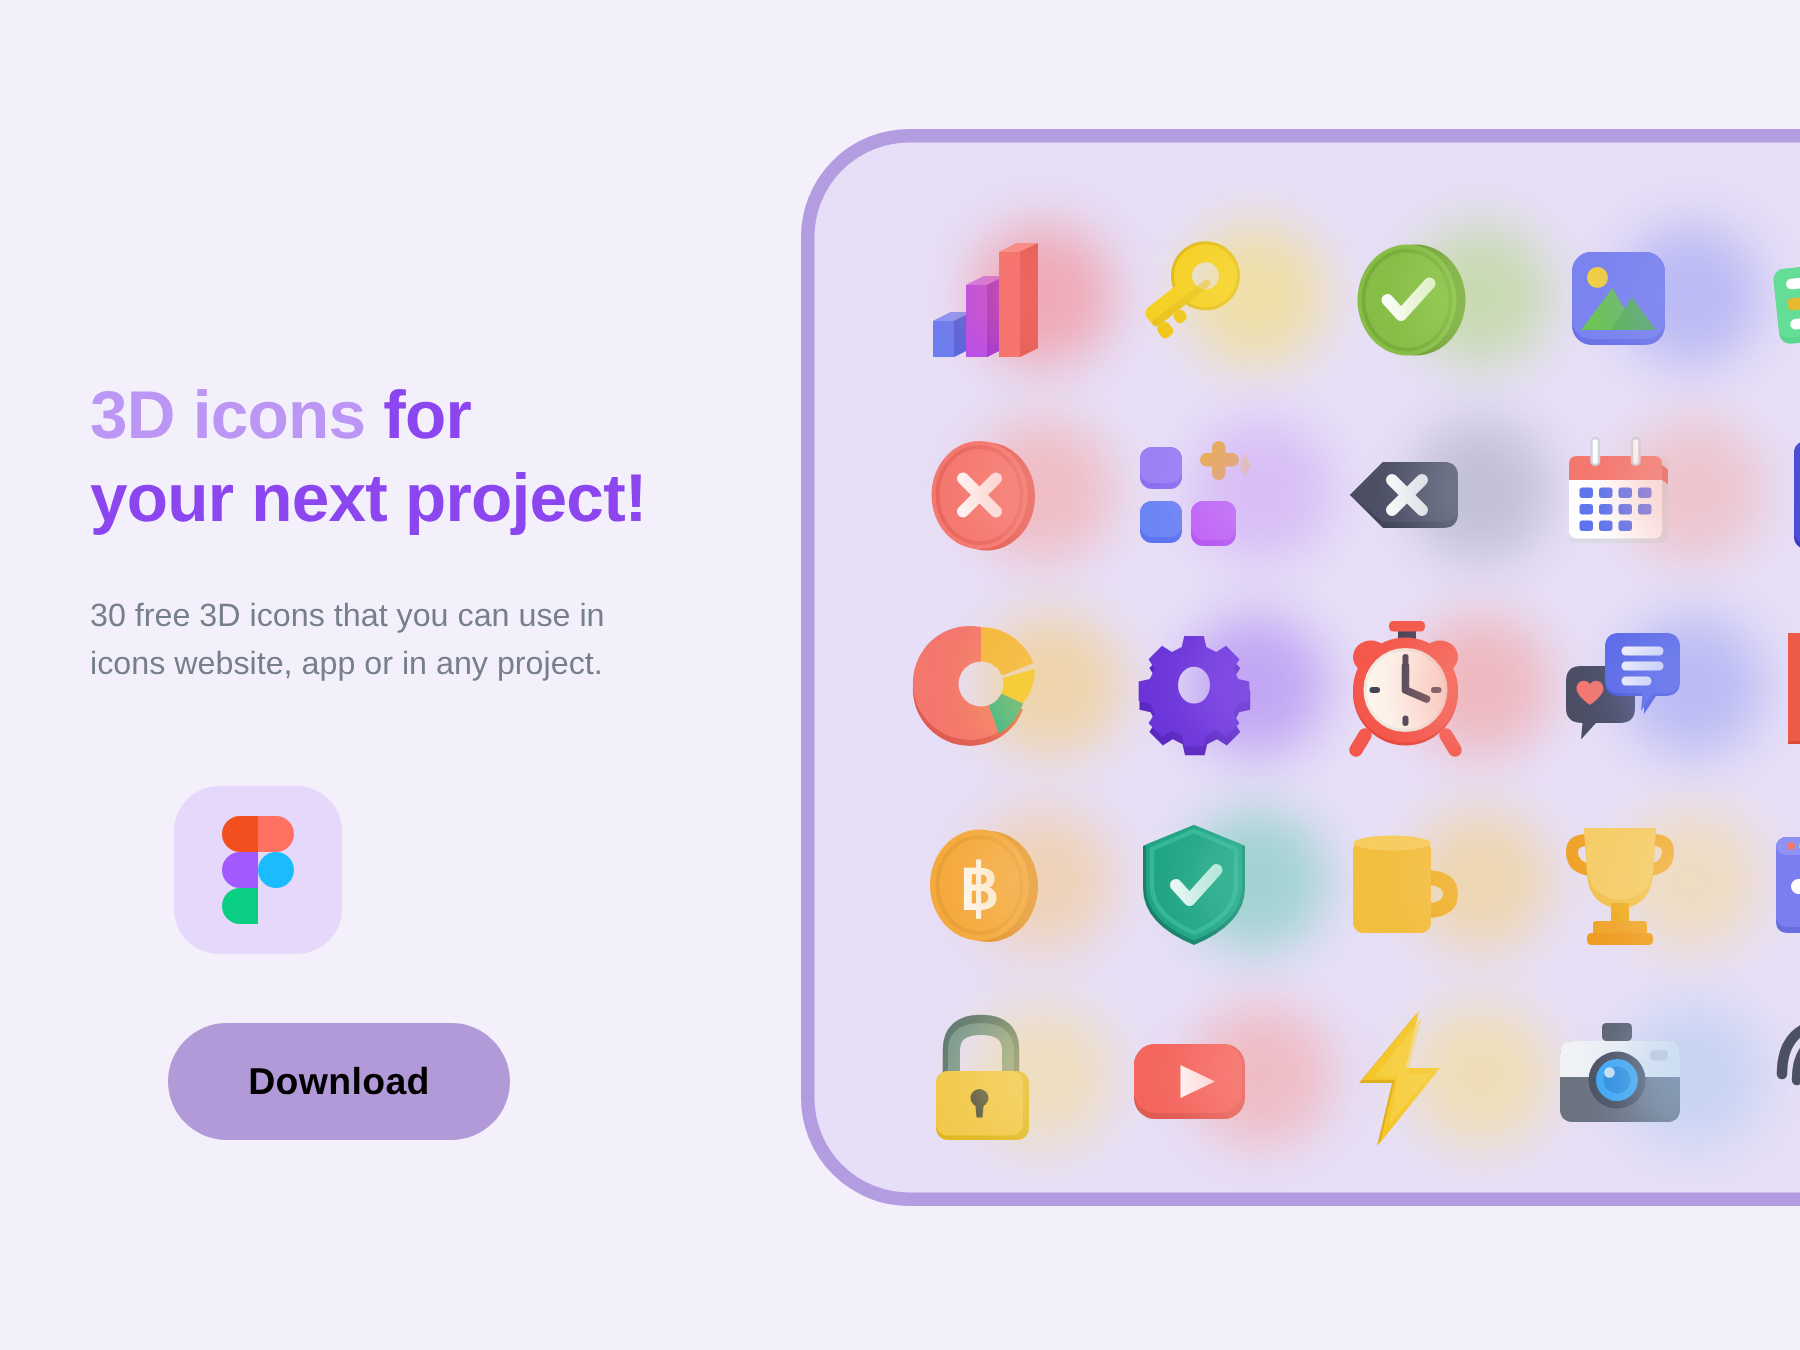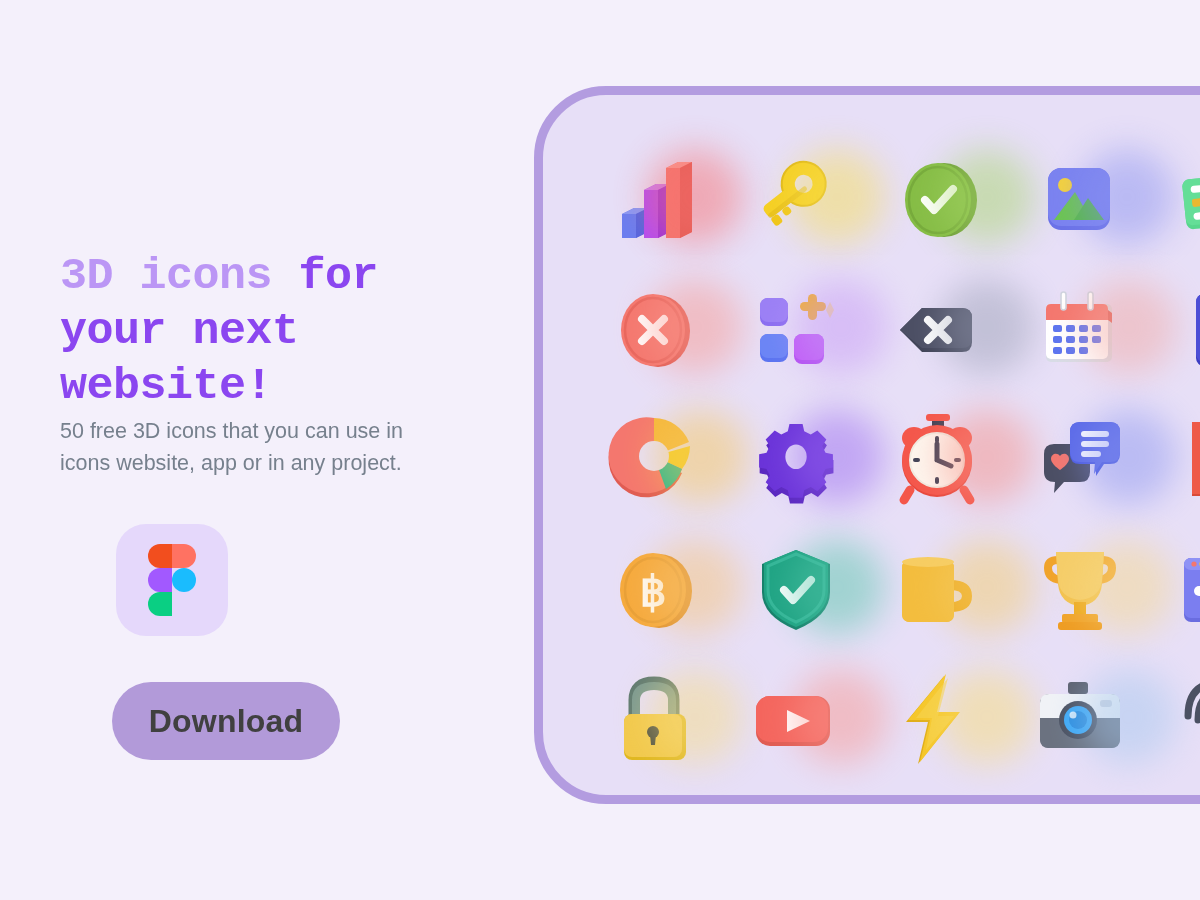--- a/index.html
+++ b/index.html
@@ -31,21 +31,21 @@
     top: 250px;
     width: 430px;
   }
 
   .headline {
     font-size: 45px;
     font-weight: 700;
     line-height: 1.22;
     letter-spacing: -0.5px;
     color: #8b46f0;
-    font-family: Liberation Mono, monospace;
+    margin-bottom: 34px;
   }
   .headline .hl-light { color: #bb96f5; }
   .headline .hl-strong { color: #8b46f0; }
 
   .subcopy {
     font-size: 21.5px;
     line-height: 1.52;
     color: #76808d;
     font-weight: 400;
     max-width: 400px;
@@ -84,23 +84,23 @@
   
   .download-btn {
     position: absolute;
     left: 112px;
     top: 682px;
     width: 228px;
     height: 78px;
     border: none;
     border-radius: 39px;
     background: #b29ad9;
-    color: #404040;
+    color: #000000;
     font-family: "Liberation Sans", sans-serif;
-    font-size: 32px;
+    font-size: 25px;
     font-weight: 700;
     letter-spacing: 0.2px;
     cursor: pointer;
   }
 
   
   .icon-card {
     position: absolute;
     left: 534px;
     top: 86px;
@@ -146,25 +146,25 @@
   }
 </style>
 </head>
 <body>
 
 <div class="page">
 
   <div class="left-panel">
     <h1 class="headline">
       <span class="hl-light">3D icons</span><span class="hl-light"> </span><span class="hl-strong">for</span><br>
-      <span class="hl-strong">your next website!</span>
+      <span class="hl-strong">your next project!</span>
     </h1>
 
     <p class="subcopy">
-      <span>50 free 3D icons that you can use in</span><br>
+      <span>30 free 3D icons that you can use in</span><br>
       <span>icons website, app or in any project.</span>
     </p>
   </div>
 
   <div class="figma-tile">
     <div class="figma-mark">
       <span class="fg fg-tl"></span>
       <span class="fg fg-tr"></span>
       <span class="fg fg-ml"></span>
       <span class="fg fg-mr"></span>

